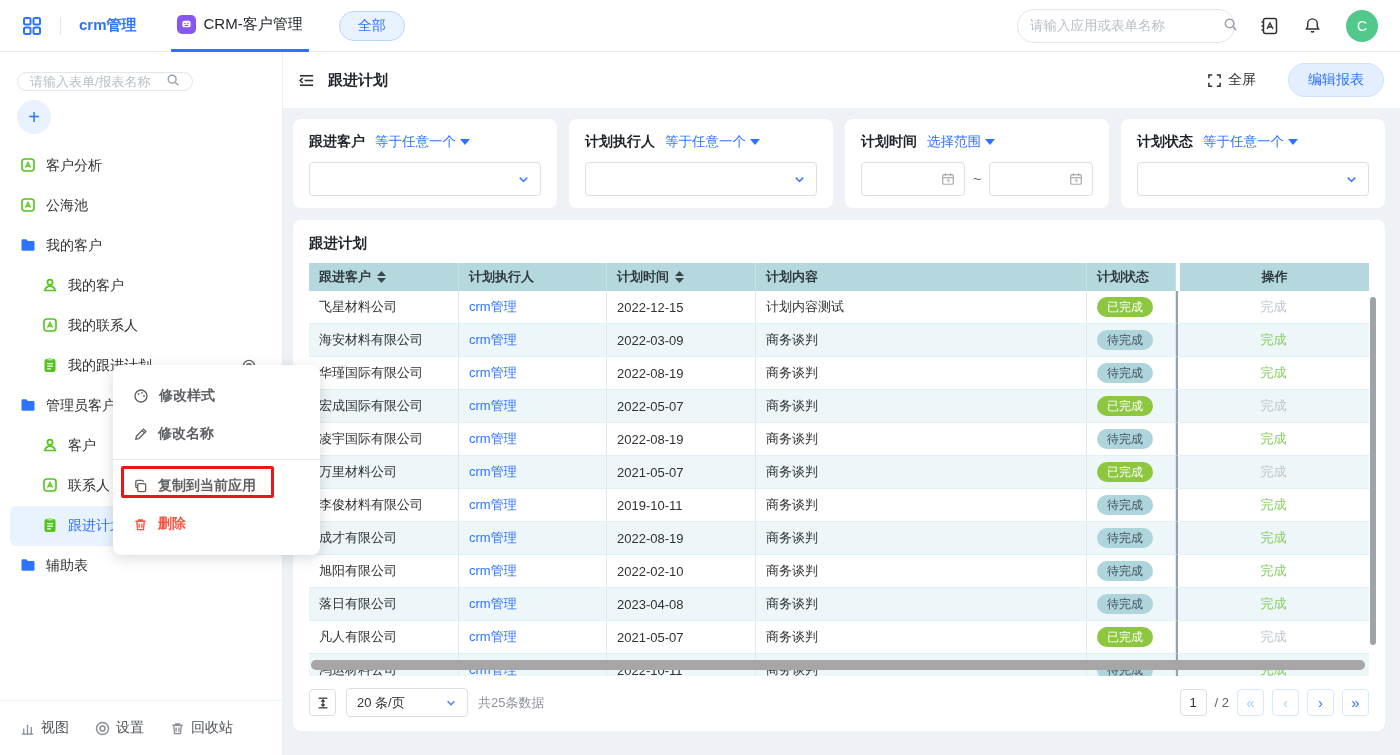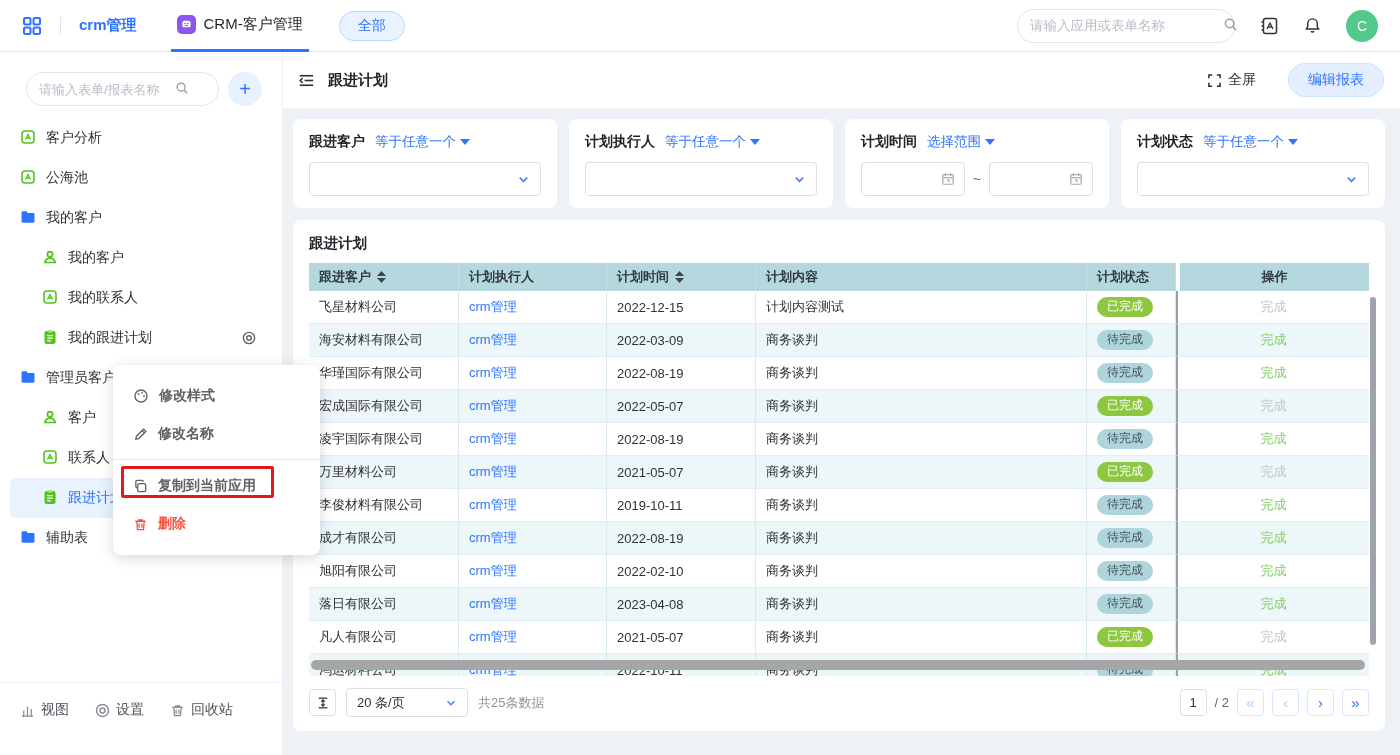--- a/index.html
+++ b/index.html
@@ -16,31 +16,31 @@
   .scope-pill { margin-left:30px; padding:5px 18px; border:1px solid #b9d6ff; background:#e9f3ff; color:#2e73ff; border-radius:999px; font-size:14px; cursor:pointer; }
   .tb-right { margin-left:auto; display:flex; align-items:center; gap:24px; }
   .tb-search { width:218px; height:34px; border:1px solid #e2e5ec; border-radius:999px; display:flex; align-items:center; padding:0 12px; gap:16px; }
   .tb-search input { border:none; outline:none; flex:1; font-size:13.5px; color:#303133; background:transparent; font-family:inherit; }
   .tb-search input::placeholder { color:#b9bec7; }
   .icon-btn { color:#303133; display:flex; cursor:pointer; }
   .avatar { width:32px; height:32px; border-radius:50%; background:#52c98b; color:#fff; display:flex; align-items:center; justify-content:center; font-size:14px; cursor:pointer; }
 
   
   .sidebar { position:absolute; top:52px; left:0; width:283px; bottom:0; background:#fff; border-right:1px solid #edeff4; z-index:5; }
-  .sb-search-row { display:flex; align-items:flex-end; padding:20px 20px 12px 26px; gap:9px; }
+  .sb-search-row { display:flex; align-items:flex-start; padding:20px 20px 12px 17px; gap:9px;flex-direction:column; }
   .sb-search { flex:1; height:34px; border:1px solid #e2e5ec; border-radius:999px; display:flex; align-items:center; padding:0 12px; gap:6px; }
   .sb-search input { border:none; outline:none; width:130px; font-size:13px; background:transparent; font-family:inherit; }
   .sb-search input::placeholder { color:#b9bec7; }
   .sb-add { width:34px; height:34px; border-radius:50%; background:#e8f1ff; color:#2e73ff; font-size:20px; display:flex; align-items:center; justify-content:center; cursor:pointer; }
   .sb-menu { padding:0 10px; }
   .sb-item { height:40px; display:flex; align-items:center; gap:10px; padding-left:10px; border-radius:6px; cursor:pointer; font-size:14px; color:#303133; }
   .sb-item.sub { padding-left:32px; }
   .sb-item.selected { background:#e8f3ff; color:#2e73ff; }
   .sb-gear { margin-left:auto; margin-right:16px; color:#606266; display:flex; }
-  .sb-footer { position:absolute; bottom:18px; left:0; right:0; height:55px; border-top:1px solid #edeff4; display:flex; align-items:center; padding:0 20px; gap:26px; background:#fff; }
+  .sb-footer { position:absolute; bottom:0; left:0; right:0; height:55px; border-top:1px solid #edeff4; display:flex; align-items:center; padding:0 20px; gap:26px; background:#fff; }
   .sb-tool { display:flex; align-items:center; gap:6px; color:#4e5358; font-size:14px; cursor:pointer; }
   .sb-tool svg { color:#8a8f99; }
 
   
   .main { position:absolute; top:52px; left:283px; right:0; bottom:0; background:#eef1f5; }
   .main-header { height:56px; background:#fff; display:flex; align-items:center; padding:0 16px 0 14px; }
   .collapse-ic { color:#303133; display:flex; cursor:pointer; }
   .main-title { font-size:15px; font-weight:700; color:#1f2329; margin-left:12px; }
   .mh-right { margin-left:auto; display:flex; align-items:center; gap:32px; }
   .fullscreen { display:flex; align-items:center; gap:6px; font-size:14px; color:#303133; cursor:pointer; }
@@ -70,21 +70,21 @@
   .tbody { position:relative; height:385px; overflow:hidden; }
   .trow { display:flex; height:33px; background:#fff; }
   .trow.even { background:#edf6f9; }
   .td { display:flex; align-items:center; padding:0 10px; font-size:13px; color:#303133; border-right:1px solid #d9ebf1; border-bottom:1px solid #e0eff3; overflow:hidden; white-space:nowrap; }
   .c-customer { width:150px; }
   .c-exec { width:148px; color:#2e73ff; cursor:pointer; }
   .c-date { width:149px; }
   .c-content { width:331px; }
   .c-status { width:89px; }
   .c-action { flex:1; justify-content:center; border-left:2px solid #99a1a8; border-right:none; }
-  .status-pill { font-size:12px; padding:3px 10px; border-radius:999px; line-height:1.2;font-family:Liberation Mono, monospace; }
+  .status-pill { font-size:12px; padding:3px 10px; border-radius:999px; line-height:1.2; }
   .status-pill.done { background:#8dc63f; color:#fff; }
   .status-pill.pending { background:#aed4dc; color:#44535a; }
   .action-link { font-size:13px; cursor:pointer; }
   .action-link.active { color:#85ce61; }
   .action-link.disabled { color:#c0c4cc; cursor:not-allowed; }
   .vscroll-track { position:absolute; top:0; right:-8px; width:8px; height:413px; background:#fff; z-index:3; }
   .vscroll-thumb { position:absolute; top:34px; left:1px; width:6px; height:348px; background:#9fa4aa; border-radius:3px; cursor:grab; }
   .hscroll { position:absolute; left:2px; right:4px; bottom:6px; height:10px; background:#a6a6a6; border-radius:5px; z-index:4; cursor:grab; }
 
   

